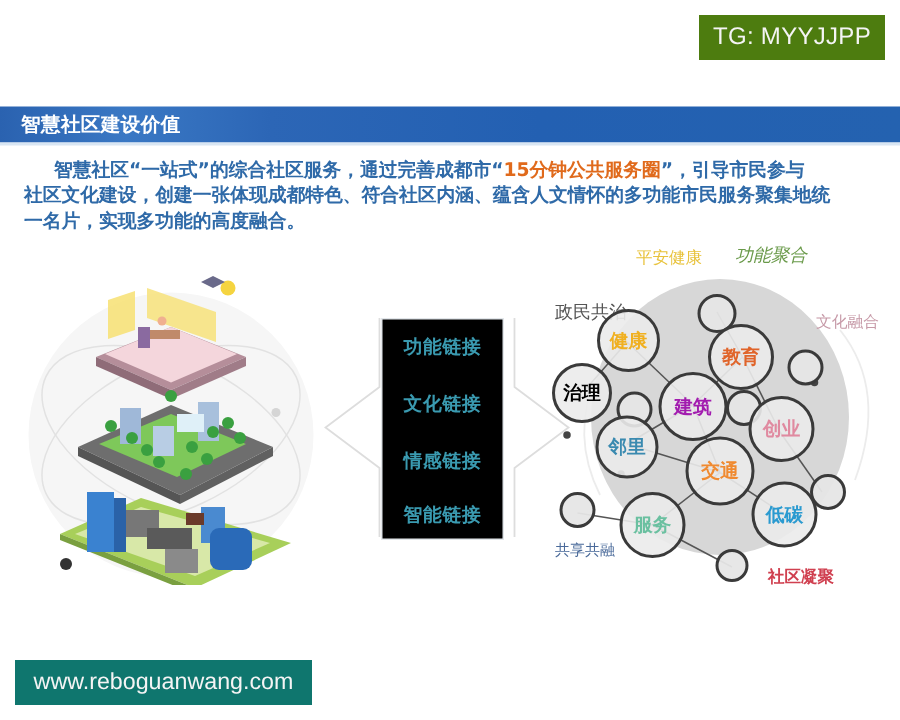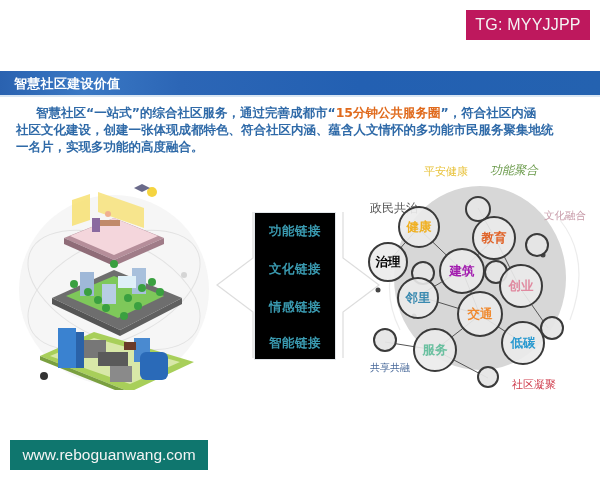--- a/index.html
+++ b/index.html
@@ -1,21 +1,21 @@
 <!DOCTYPE html>
 <html><head>
 <meta charset="utf-8">
 <style>
   * { box-sizing: border-box; margin: 0; padding: 0; }
   html, body { width: 600px; height: 480px; background: #ffffff; overflow: hidden; }
   body { position: relative; font-family: "DejaVu Sans", "Liberation Sans", sans-serif; }
 
   .watermark-top {
     position: absolute; left: 466px; top: 10px; width: 124px; height: 30px;
-    background: #be185d; color: #f4f4f4;
+    background: #4d7c0f; color: #f4f4f4;
     font-family: "Liberation Sans", sans-serif; font-size: 16px;
     display: flex; align-items: center; justify-content: center; letter-spacing: 0.2px;
   }
   .watermark-bottom {
     position: absolute; left: 10px; top: 440px; width: 198px; height: 30px;
     background: #0f766e; color: #f4f4f4;
     font-family: "Liberation Sans", sans-serif; font-size: 15.5px;
     display: flex; align-items: center; justify-content: center;
   }
 
@@ -64,21 +64,21 @@
 </head>
 <body>
 
 <div class="watermark-top">TG: MYYJJPP</div>
 
 <div class="section-header">
   <div class="section-title">智慧社区建设价值</div>
 </div>
 
 <div class="intro">
-  <span class="line indent"><span>智慧社区“一站式”的综合社区服务，通过完善成都市“</span><span class="hl">15分钟公共服务圈</span><span>”，符合社区内涵</span></span>
+  <span class="line indent"><span>智慧社区“一站式”的综合社区服务，通过完善成都市“</span><span class="hl">15分钟公共服务圈</span><span>”，引导市民参与</span></span>
   <span class="line">社区文化建设，创建一张体现成都特色、符合社区内涵、蕴含人文情怀的多功能市民服务聚集地统</span>
   <span class="line">一名片，实现多功能的高度融合。</span>
 </div>
 
 <div class="illustration">
   <svg width="200" height="210" viewBox="0 0 200 210">
 
     <ellipse cx="100" cy="110" rx="95" ry="95" fill="#f6f6f6"></ellipse>
     <ellipse cx="100" cy="110" rx="92" ry="50" fill="none" stroke="#e2e2e2" stroke-width="1" transform="rotate(-25 100 110)"></ellipse>
     <ellipse cx="100" cy="110" rx="92" ry="50" fill="none" stroke="#e2e2e2" stroke-width="1" transform="rotate(25 100 110)"></ellipse>
@@ -170,21 +170,21 @@
       <line x1="135" y1="78" x2="160" y2="128"></line>
       <line x1="160" y1="128" x2="188" y2="168"></line>
     </g>
   </svg>
 
   <div class="bubble-label" style="left: 64px; top: 5px; font-size: 11px; color: rgb(232, 194, 58);">平安健康</div>
   <div class="bubble-label" style="left: 130px; top: 3px; font-size: 12px; color: rgb(106, 154, 74); font-style: italic;">功能聚合</div>
   <div class="bubble-label" style="left: 10px; top: 41px; color: rgb(85, 85, 85);">政民共治</div>
   <div class="bubble-label" style="left: 184px; top: 48px; font-size: 10.5px; font-family: &quot;DejaVu Serif&quot;, serif; color: rgb(199, 154, 168);">文化融合</div>
   <div class="bubble-label" style="left: 10px; top: 201px; font-size: 10px; color: rgb(74, 106, 154);">共享共融</div>
-  <div class="bubble-label" style="left: 152px; top: 218px; font-size: 11px; font-weight: normal; color: rgb(208, 64, 80);">社区凝聚</div>
+  <div class="bubble-label" style="left: 152px; top: 218px; font-size: 11px; font-weight: bold; color: rgb(208, 64, 80);">社区凝聚</div>
 
   <div class="bubble small" style="left:105px;top:36px;width:26px;height:26px"></div>
   <div class="bubble small" style="left:165px;top:73px;width:24px;height:24px"></div>
   <div class="bubble small" style="left:51px;top:101px;width:24px;height:24px"></div>
   <div class="bubble small" style="left:124px;top:100px;width:24px;height:24px"></div>
   <div class="bubble small" style="left:180px;top:156px;width:24px;height:24px"></div>
   <div class="bubble small" style="left:13px;top:168px;width:24px;height:24px"></div>
   <div class="bubble small" style="left:117px;top:206px;width:22px;height:22px"></div>
 
   <div class="bubble" style="left:38px;top:46px;width:42px;height:42px">

